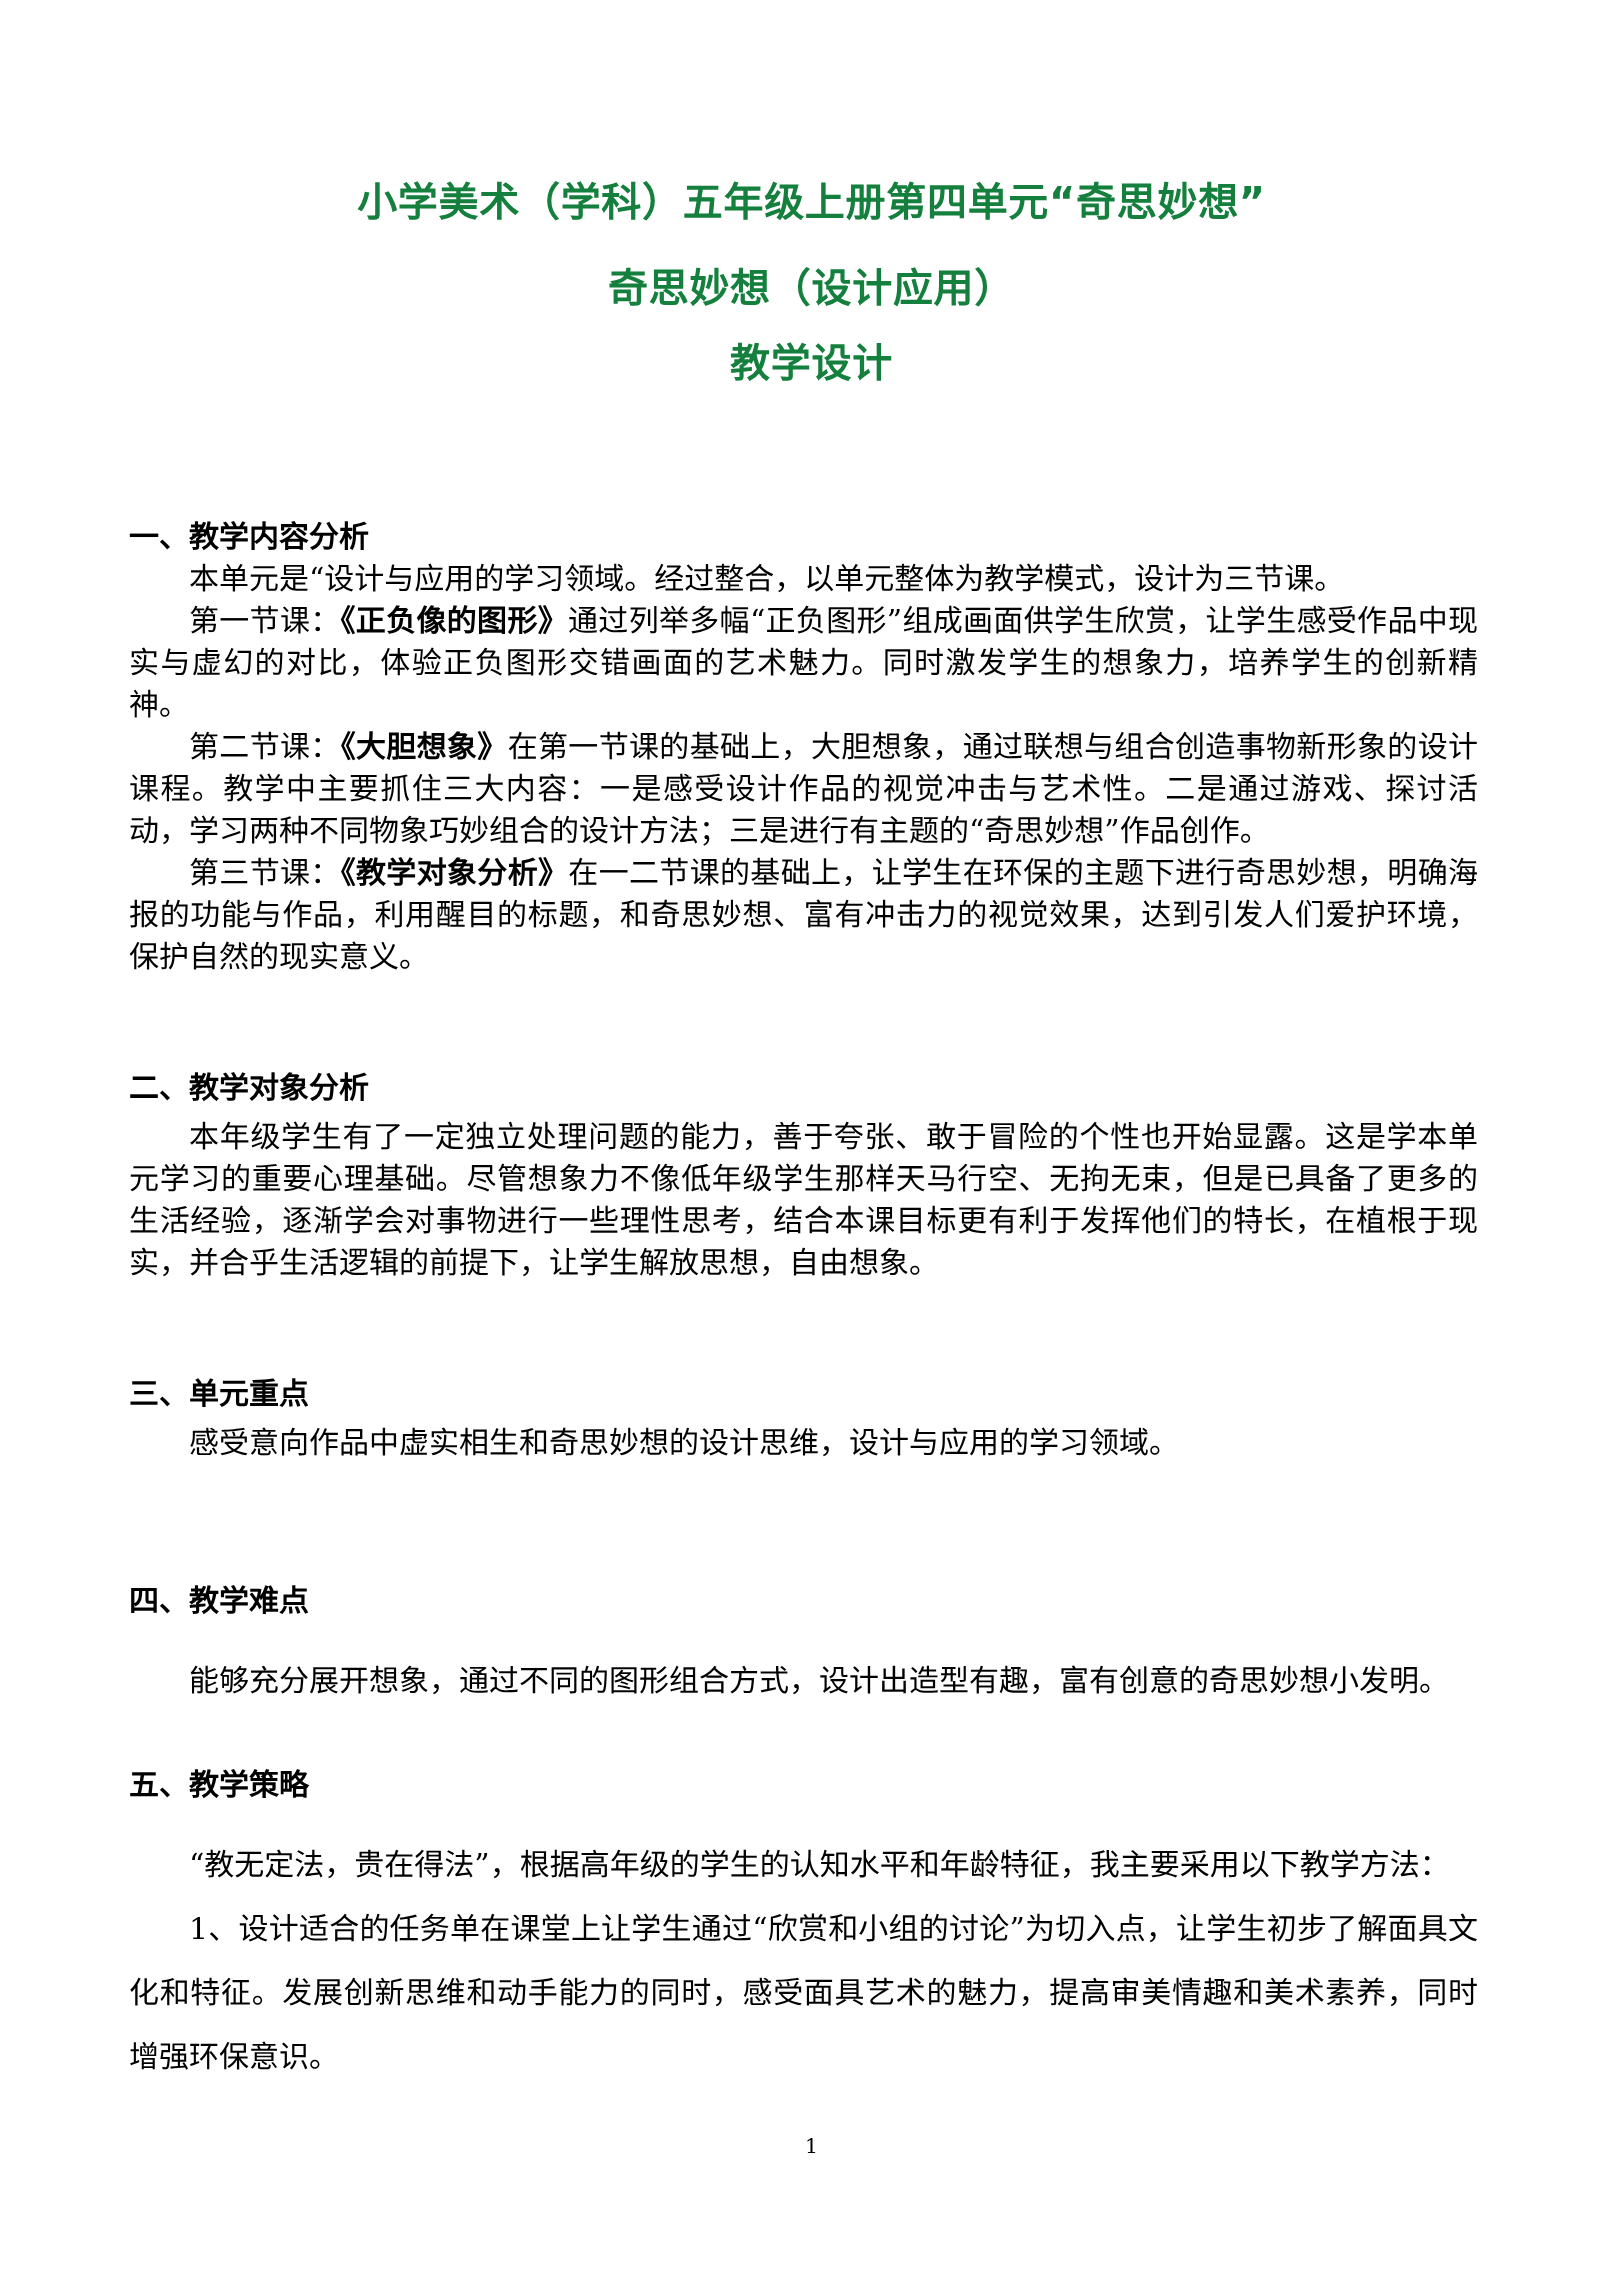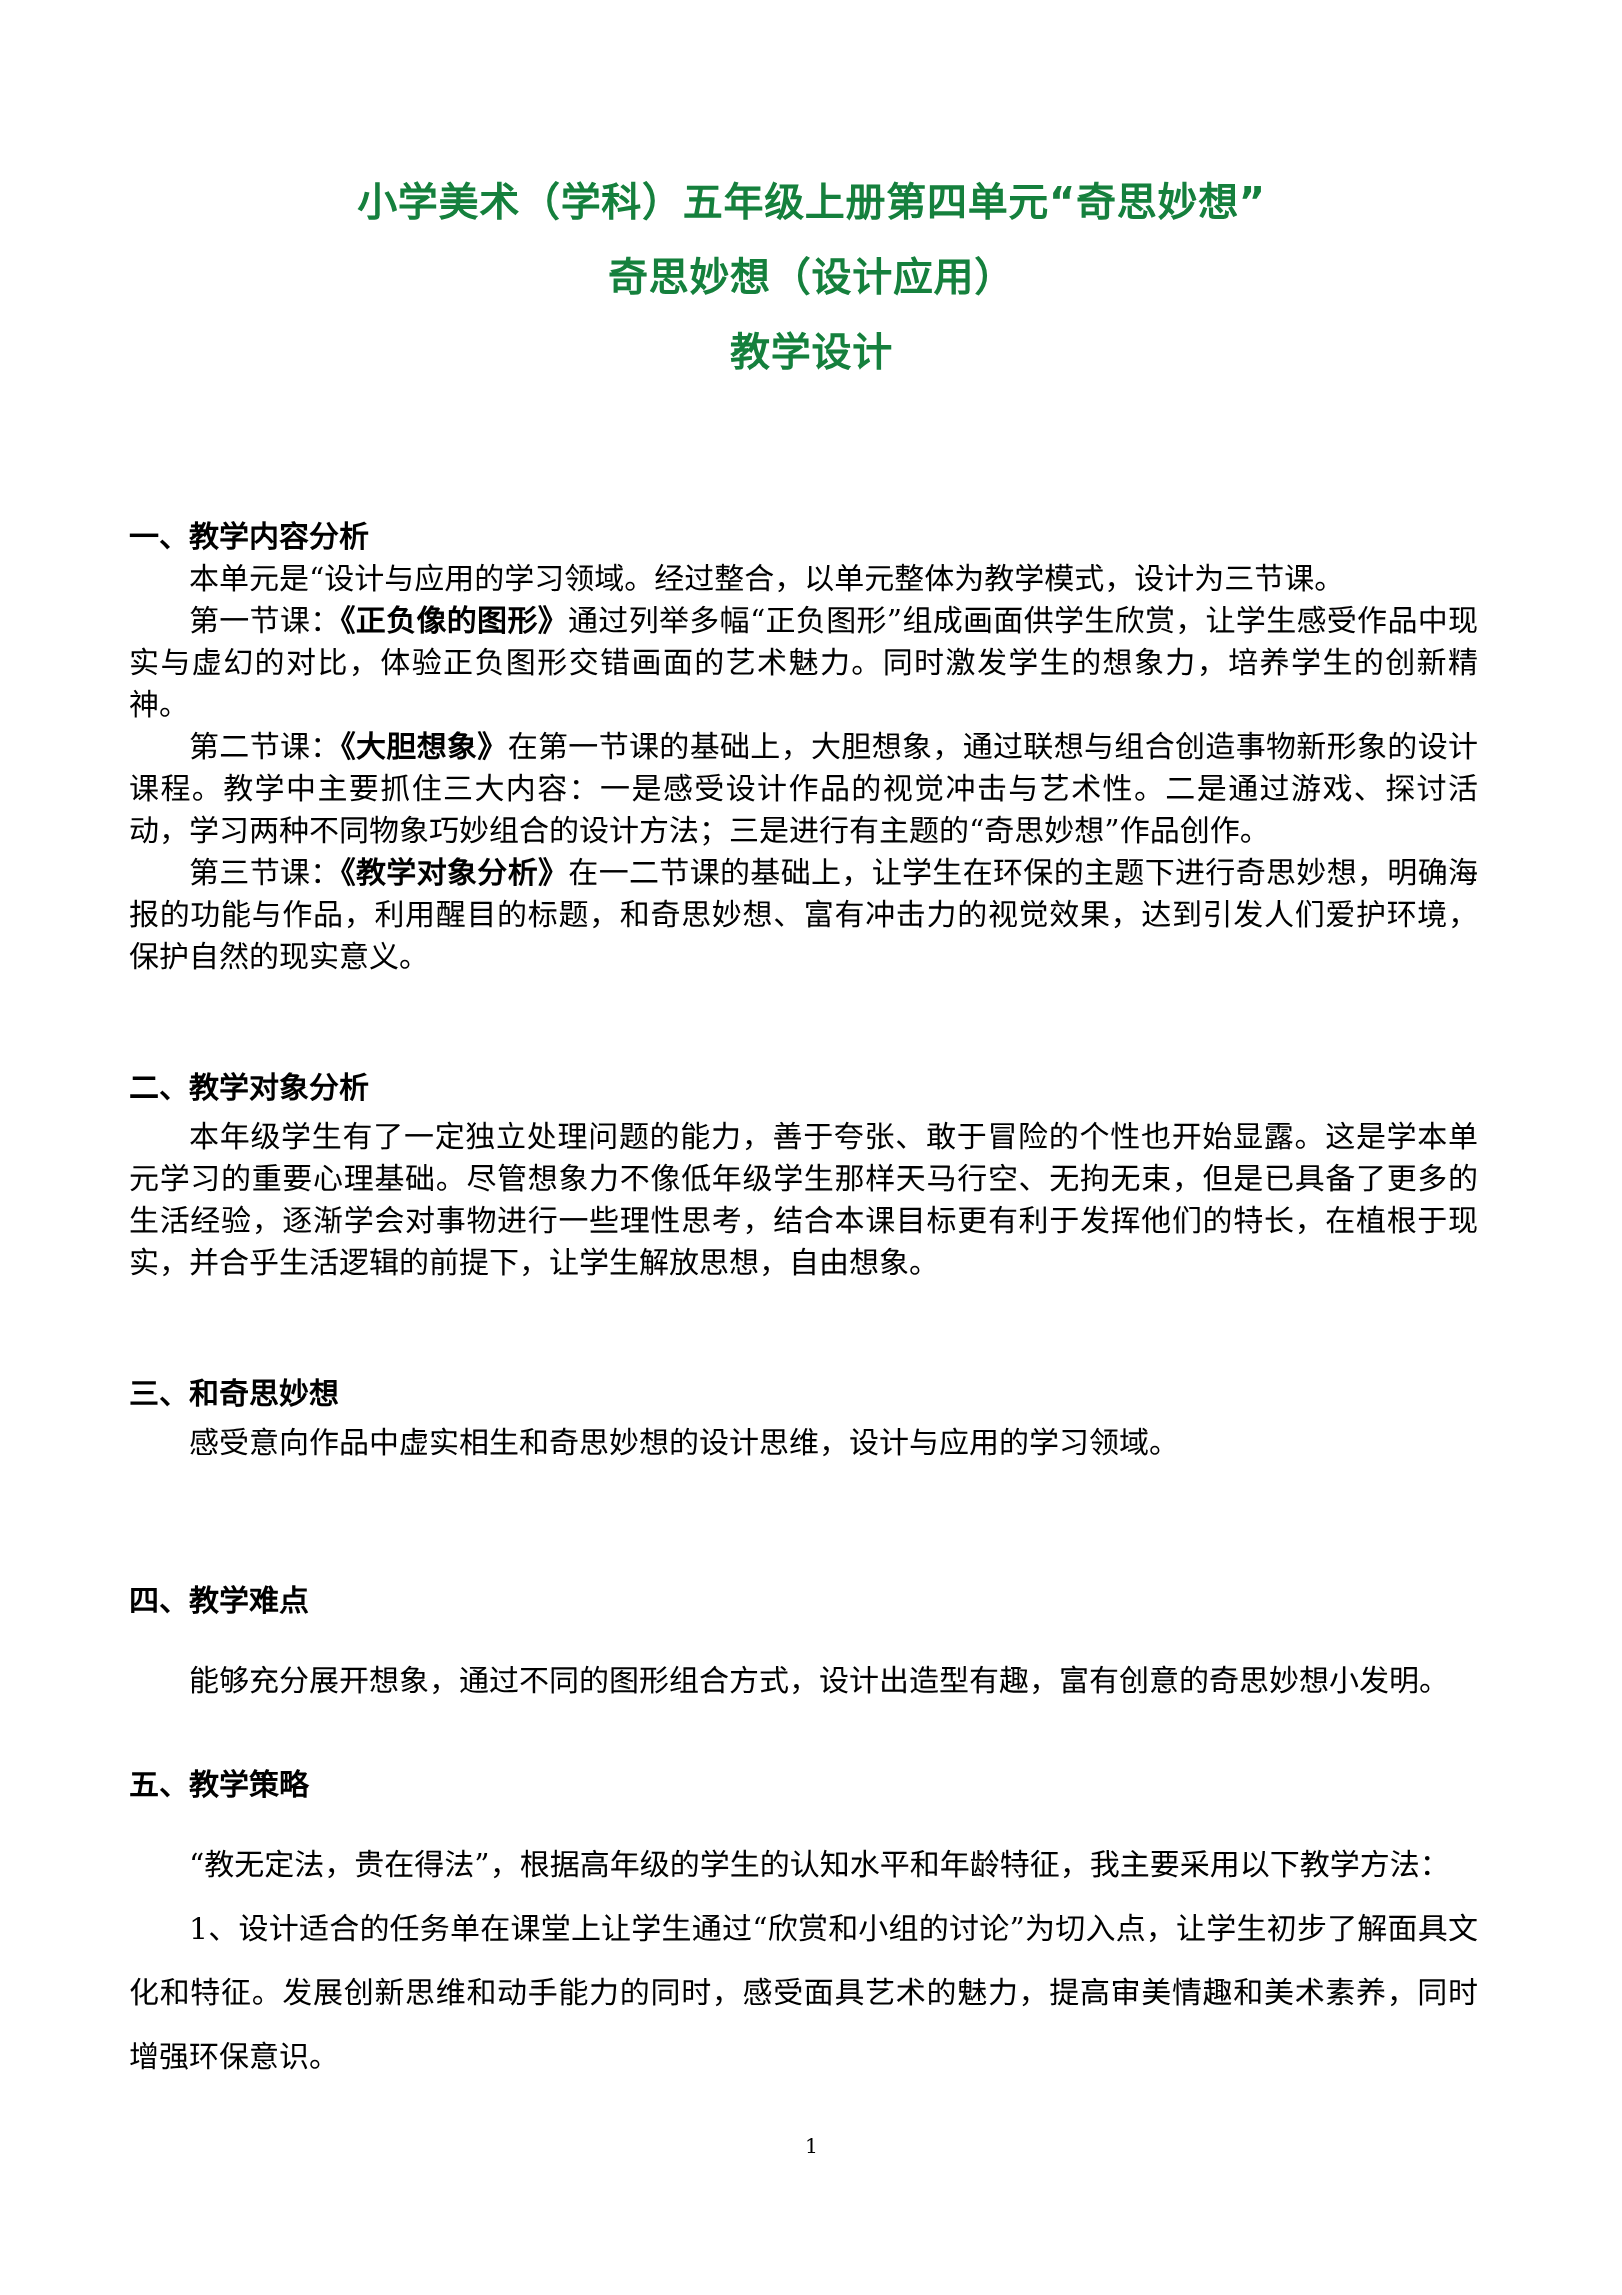--- a/index.html
+++ b/index.html
@@ -29,21 +29,21 @@
   }
   .doc-title {
     font-family: "DejaVu Sans", "Liberation Sans", sans-serif;
     font-weight: bold;
     font-size: 40px;
     line-height: 60px;
     letter-spacing: 0.7px;
     color: #15803d;
     white-space: nowrap;
   }
-  .doc-title.line2 { margin-top: 15px; }
+  .doc-title.line2 { margin-top: 26px; }
   .doc-title.line3 { margin-top: 15px; }
 
   
   .content {
     position: absolute;
     left: 117px;
     top: 504px;
     width: 1373px;
   }
 
@@ -120,21 +120,21 @@
 
     <div class="section">
       <div class="sec-heading">二、教学对象分析</div>
       <div class="gap-sm"></div>
       <p class="para indent">本年级学生有了一定独立处理问题的能力，善于夸张、敢于冒险的个性也开始显露。这是学本单元学习的重要心理基础。尽管想象力不像低年级学生那样天马行空、无拘无束，但是已具备了更多的生活经验，逐渐学会对事物进行一些理性思考，结合本课目标更有利于发挥他们的特长，在植根于现实，并合乎生活逻辑的前提下，让学生解放思想，自由想象。</p>
     </div>
 
     <div class="gap-xl"></div>
 
     <div class="section">
-      <div class="sec-heading">三、和奇思妙想</div>
+      <div class="sec-heading">三、单元重点</div>
       <div class="gap-sm"></div>
       <p class="para indent">感受意向作品中虚实相生和奇思妙想的设计思维，设计与应用的学习领域。</p>
     </div>
 
     <div class="gap-xl"></div>
     <div class="gap-md"></div>
 
     <div class="section">
       <div class="sec-heading">四、教学难点</div>
       <div class="gap-md"></div>

